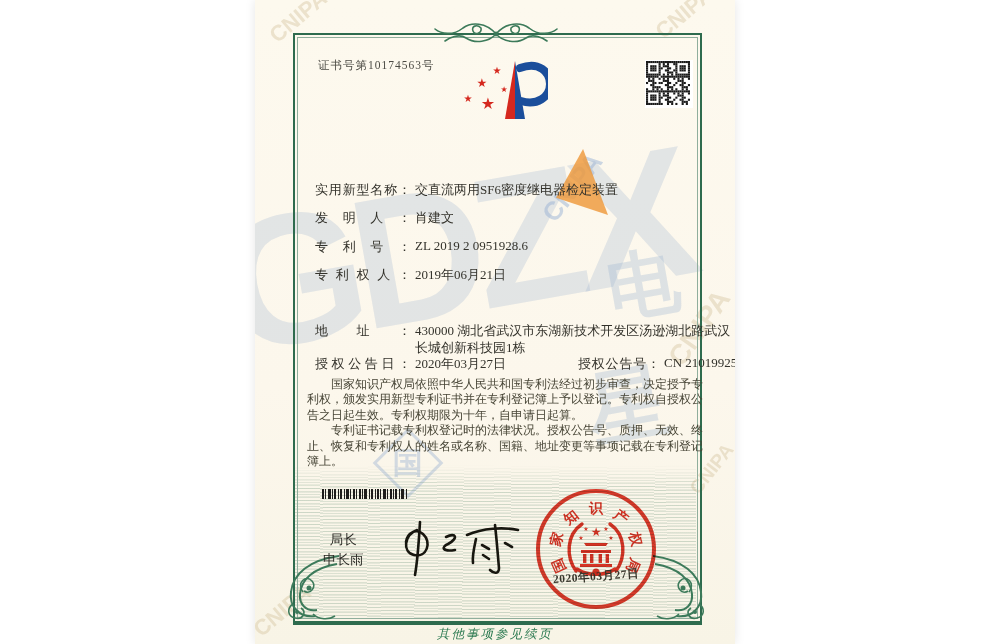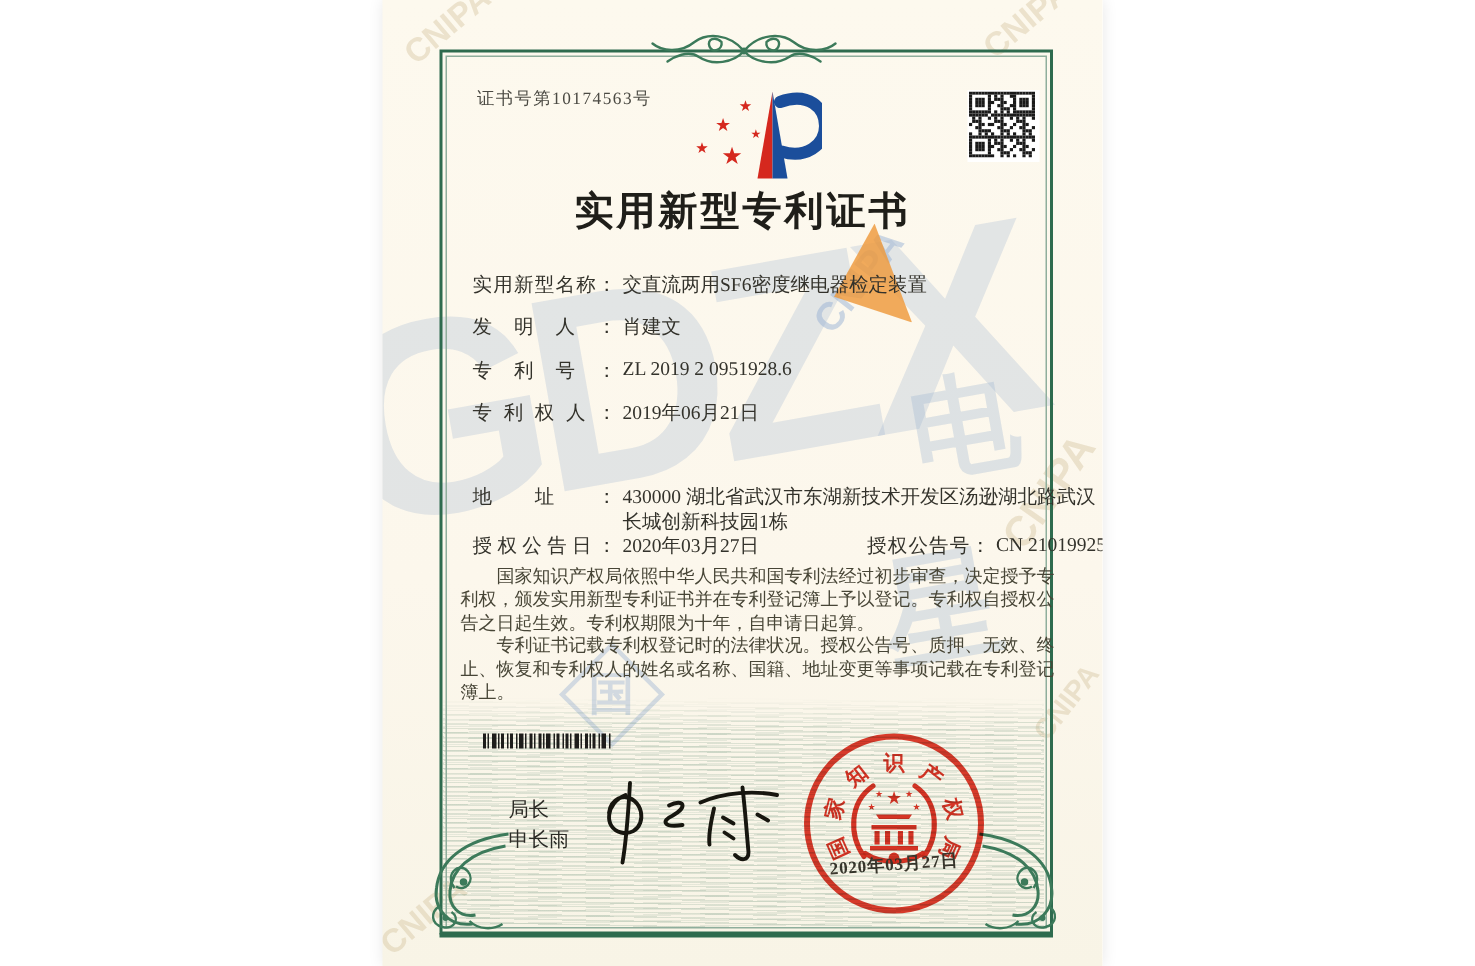--- a/index.html
+++ b/index.html
@@ -66,22 +66,22 @@
   .r5{top:294px;} .r6{top:322px;} .r6b{top:339px;left:160px;} .r7{top:355px;}
   .pair2{position:absolute;left:263px;top:0;}
   .pair2 .lab{width:82px;}
   
   .legal{position:absolute;left:52px;top:377px;width:398px;
     font-size:12px;line-height:15.4px;color:#474536;}
   .legal p{margin:0;text-indent:2em;}
   
   .barcode{position:absolute;left:67px;top:489px;height:10px;display:flex;align-items:stretch;}
   .barcode i{display:block;background:#1e1d1b;}
-  .officer{position:absolute;left:84px;top:530px;font-size:13.5px;color:#2b2a25;
-    font-family:"Liberation Sans","DejaVu Sans",sans-serif;font-weight:500;line-height:20px;}
+  .officer{position:absolute;left:68px;top:530px;font-size:13.5px;color:#2b2a25;
+    font-family:"Liberation Sans","DejaVu Sans",sans-serif;font-weight:500;line-height:20px;text-align:center;}
   .signature{position:absolute;left:140px;top:518px;width:134px;height:60px;}
   .seal{position:absolute;left:281px;top:489px;width:120px;height:120px;mix-blend-mode:multiply;}
   .seal-ring{position:absolute;inset:0;border-radius:50%;border:4.5px solid rgba(217,43,28,.92);}
   .seal-char{position:absolute;left:50%;top:50%;width:16px;height:16px;margin:-8px 0 0 -8px;
     display:flex;align-items:center;justify-content:center;
     font-size:14px;font-weight:bold;color:rgba(217,43,28,.95);}
   .seal-emblem{position:absolute;left:50%;top:50%;width:66px;height:66px;margin:-33px 0 0 -33px;}
   .seal-date{position:absolute;left:-12px;right:-12px;top:80px;text-align:center;
     font-size:11.5px;color:#3c3a32;transform:rotate(-4deg);font-weight:bold;letter-spacing:.5px;}
   .page-ind{position:absolute;left:0;top:598px;width:100%;text-align:center;
@@ -402,21 +402,20 @@
       <text x="39" y="18" font-size="10">★</text>
       <text x="24" y="31" font-size="12">★</text>
       <text x="10" y="46" font-size="10">★</text>
       <text x="30" y="53" font-size="16">★</text>
       <text x="46" y="36" font-size="8">★</text>
     </g>
     <path d="M57,5 L57,63 L47,63 Z" fill="#d5281e"></path>
     <path d="M57,5 L57,63 L67,63 Z" fill="#1b4e9b"></path>
     <path d="M62,12 C81,5 92,16 92,28 C92,41 79,50 63,45" fill="none" stroke="#1b4e9b" stroke-width="8" stroke-linecap="round"></path>
   </svg>
-  <div class="title">实用新型专利证书</div>
 
   <div class="row r1">
     <span class="lab">实用新型名称：</span><span class="val">交直流两用SF6密度继电器检定装置</span>
   </div>
   <div class="row r2">
     <span class="lab">发明人：</span><span class="val">肖建文</span>
   </div>
   <div class="row r3">
     <span class="lab">专利号：</span><span class="val">ZL 2019 2 0951928.6</span>
   </div>
@@ -517,13 +516,14 @@
         <rect x="-6" y="5" width="3.4" height="9"></rect>
         <rect x="2.6" y="5" width="3.4" height="9"></rect>
         <rect x="9.6" y="5" width="3.4" height="9"></rect>
         <rect x="-16" y="15" width="32" height="3"></rect>
         <circle cx="0" cy="23" r="3.6"></circle>
       </g>
     </svg>
     <div class="seal-date">2020年03月27日</div>
   </div>
 
+  <div class="cont-note">其他事项参见续页</div>
 </div>
 
 </body></html>

